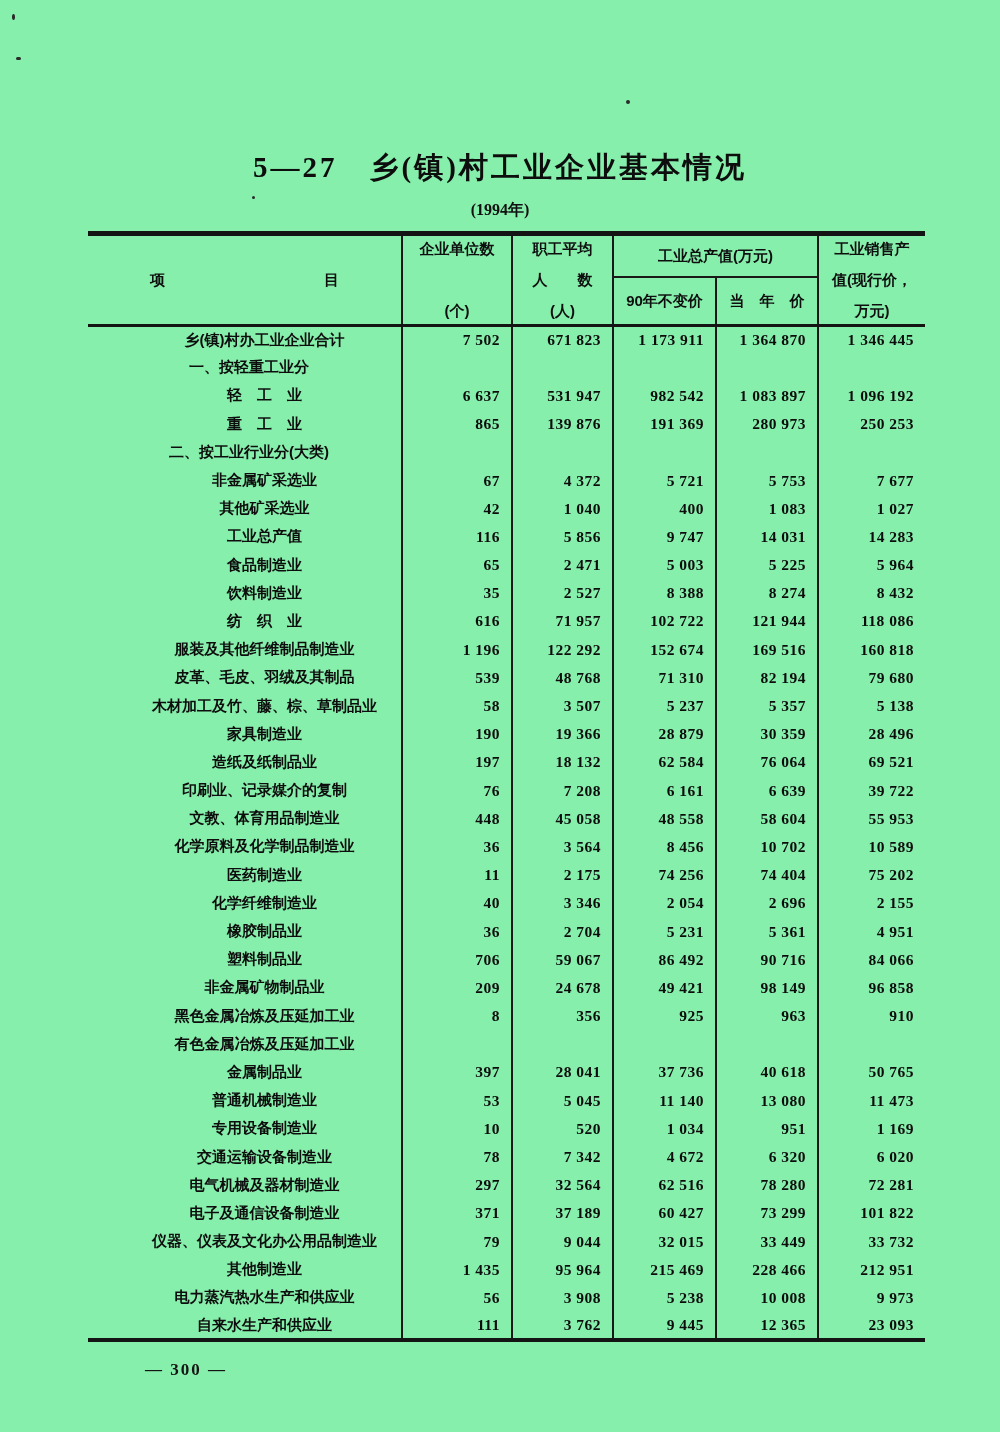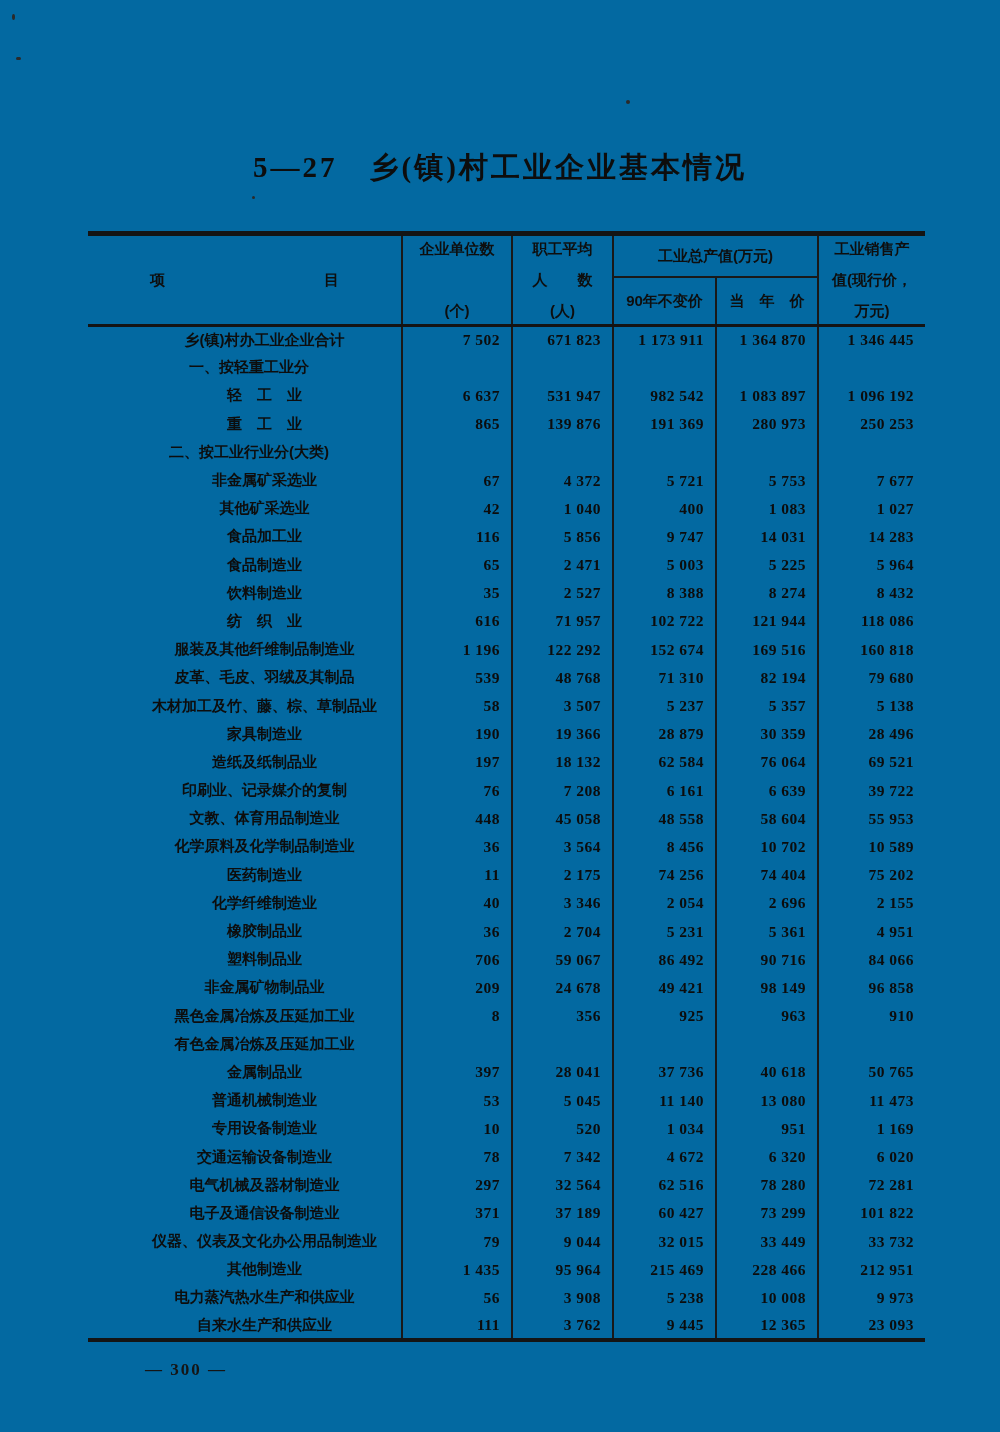--- a/index.html
+++ b/index.html
@@ -1,20 +1,20 @@
 <!DOCTYPE html>
 <html><head>
 <meta charset="utf-8">
 <style>
   * { margin: 0; padding: 0; box-sizing: border-box; }
   html, body { width: 1000px; background: #f4f4f2; }
   body { font-family: "Liberation Sans", sans-serif; color: #111; }
   .page {
     position: relative; width: 1000px; height: 1432px;
-    background: #0369a1; overflow: hidden;
+    background: #86efac; overflow: hidden;
   }
   .title {
     position: absolute; top: 148px; left: 0; width: 1000px;
     text-align: center; font-size: 29px; font-weight: 900;
     letter-spacing: 3px; color: #0d0d0d;
     font-family: "Liberation Serif", serif;
   }
   .subtitle {
     position: absolute; top: 200px; left: 0; width: 1000px;
     text-align: center; font-size: 16px; font-weight: 700; color: #101010;
@@ -55,20 +55,21 @@
   .speck.s2 { left: 252px; top: 196px; width: 3px; height: 3px; }
   .speck.s3 { left: 16px; top: 57px; width: 5px; height: 3px; border-radius: 2px; }
   .speck.s4 { left: 12px; top: 14px; width: 3px; height: 6px; }
 </style>
 </head>
 <body>
 
 <div class="page">
 
   <div class="title">5—27　乡(镇)村工业企业基本情况</div>
+  <div class="subtitle">(1994年)</div>
 
   <table class="stats">
     <colgroup>
       <col style="width:314px">
         <col style="width:110px">
         <col style="width:101px">
       <col style="width:103px">
         <col style="width:102px">
         <col style="width:107px">
     </colgroup>
@@ -158,21 +159,21 @@
         </tr>
         <tr>
           <td class="c-label indent-1">其他矿采选业</td>
           <td class="c-num vline">42</td>
           <td class="c-num vline">1 040</td>
           <td class="c-num vline">400</td>
           <td class="c-num vline">1 083</td>
           <td class="c-num vline">1 027</td>
         </tr>
         <tr>
-          <td class="c-label indent-1">食品加工业</td>
+          <td class="c-label indent-1">工业总产值</td>
           <td class="c-num vline">116</td>
           <td class="c-num vline">5 856</td>
           <td class="c-num vline">9 747</td>
           <td class="c-num vline">14 031</td>
           <td class="c-num vline">14 283</td>
         </tr>
         <tr>
           <td class="c-label indent-1">食品制造业</td>
           <td class="c-num vline">65</td>
           <td class="c-num vline">2 471</td>

